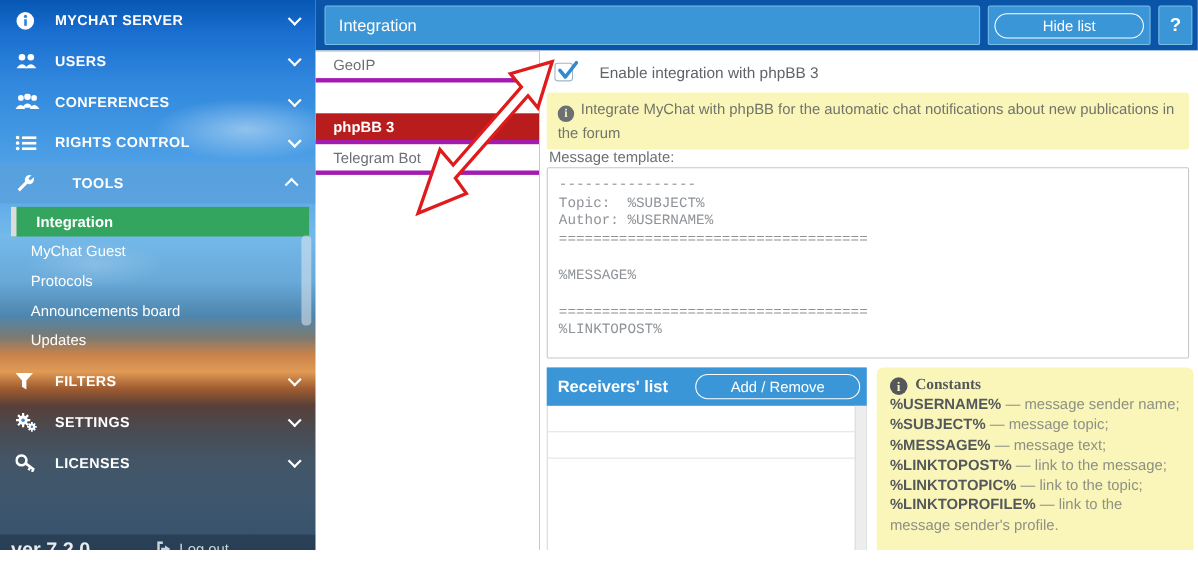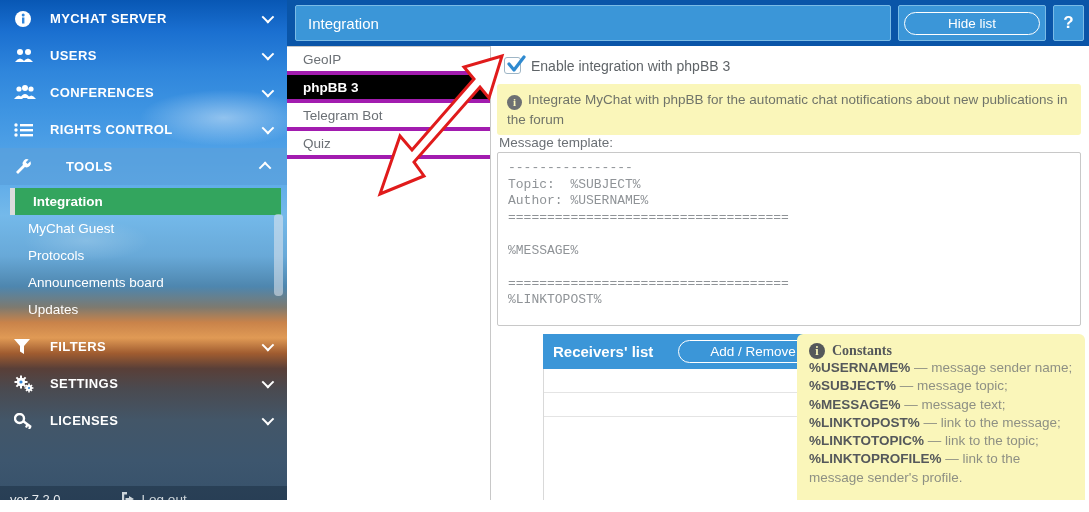--- a/index.html
+++ b/index.html
@@ -30,41 +30,41 @@
   .sub-item { height:27px; display:flex; align-items:center; padding-left:28px; color:#fff; font-size:13.5px; cursor:pointer; }
   .sub-item.selected {
     margin:0 6px 0 10px; padding-left:18px; background:#33a55e;
     border-left:5px solid #dcdcdc; font-weight:bold;
   }
   .side-scrollbar { position:absolute; right:4px; top:214px; width:9px; height:82px; background:rgba(225,232,238,.55); border-radius:4px; }
   .side-footer {
     position:absolute; left:0; right:0; bottom:0; height:26px;
     background:rgba(8,20,35,.30); display:flex; align-items:center; padding:0 10px;
   }
-  .ver { color:#e8ecef; font-size:13px; font-weight:normal; }
+  .ver { color:#e8ecef; font-size:18px; font-weight:bold; }
   .logout { display:flex; align-items:center; gap:6px; margin-left:60px; color:#cdd5da; font-size:13.5px; cursor:pointer; }
 
   
   .top-band { position:absolute; left:287px; top:0; right:0; height:46px; background:#0a55a8; display:flex; gap:7px; padding:5px 5px 5px 8px; }
   .band-panel { background:#3b96d8; border:1px solid #7abbe6; border-radius:2px; display:flex; align-items:center; }
   .title-panel { flex:1; padding-left:12px; }
   .page-title { color:#fff; font-size:15px; }
   .hidelist-panel { width:148px; justify-content:center; }
   .btn-hide { background:transparent; border:1px solid #fff; border-radius:13px; color:#fff; font-size:13.5px; padding:3px 0; width:136px; text-align:center; cursor:pointer; font-family:inherit; }
   .help-panel { width:31px; justify-content:center; }
   .help-q { color:#fff; font-size:17px; font-weight:bold; cursor:pointer; }
 
   
   .list-col { position:absolute; left:287px; top:46px; width:204px; bottom:0; background:#fff; border-top:1px solid #c8c8c8; border-right:1px solid #c8c8c8; }
   .mod-item { height:28px; display:flex; align-items:center; padding-left:16px; border-bottom:4px solid #a21caf; color:#6b7075; font-size:13.5px; cursor:pointer; }
-  .mod-item.selected { background:#000000; color:#fff; font-weight:bold; }
+  .mod-item.selected { background:#b91c1c; color:#fff; font-weight:bold;margin-top:28px; }
 
   
   .work { position:absolute; left:491px; top:46px; right:0; bottom:0; background:#fff; }
-  .chk-row { position:absolute; left:13px; top:11px; display:flex; align-items:center; gap:10px; }
+  .chk-row { position:absolute; left:13px; top:11px; display:flex; align-items:center; gap:24px; }
   .checkbox { position:relative; width:17px; height:17px; background:#fff; border:1px solid #9fb6c6; border-radius:3px; cursor:pointer; }
   .checkbox svg { position:absolute; left:1px; top:-3px; }
   .chk-label { color:#5f6468; font-size:14px; }
 
   .info-box {
     position:absolute; left:6px; right:8px; top:38px; background:#faf6ba; border-radius:3px;
     padding:6px 10px; color:#70746a; font-size:13.5px; line-height:19px;
   }
   .info-ic { display:inline-flex; width:15px; height:15px; border-radius:50%; background:#6d7073; color:#faf6ba;
     align-items:center; justify-content:center; font-size:11px; font-weight:bold; font-family:"Liberation Serif",serif;
@@ -72,21 +72,21 @@
 
   .tmpl-label { position:absolute; left:8px; top:89px; color:#6b7075; font-size:13.5px; }
   .tmpl-box {
     position:absolute; left:6px; right:8px; top:106px; height:174px;
     border:1px solid #c8c8c8; border-radius:2px; padding:7px 10px;
     font-family:"Liberation Mono", monospace; font-size:13px; line-height:16.5px;
     color:#8f9397; white-space:pre; overflow:hidden; cursor:text;
   }
 
   
-  .recv { position:absolute; left:6px; top:288px; width:291px;margin-left:46px; }
+  .recv { position:absolute; left:6px; top:288px; width:291px; }
   .recv-head { height:35px; background:#3b96d8; display:flex; align-items:center; justify-content:space-between; padding:0 6px 0 10px; }
   .recv-title { color:#fff; font-size:15px; font-weight:bold; }
   .btn-addrm { background:transparent; border:1px solid #fff; border-radius:13px; color:#fff; font-size:13.5px; width:150px; padding:3px 0; text-align:center; cursor:pointer; font-family:inherit; }
   .recv-list { position:relative; height:140px; background:#fff; border:1px solid #d9d9d9; border-top:none; }
   .recv-row { height:24px; border-bottom:1px solid #e4e4e4; }
   .recv-track { position:absolute; right:0; top:0; bottom:0; width:10px; background:#ededed; border-left:1px solid #ddd; }
 
   
   .const-box { position:absolute; left:306px; top:288px; width:288px; height:177px; background:#faf6ba; border-radius:6px; padding:9px 12px; overflow:hidden; }
   .const-title-row { display:flex; align-items:center; gap:7px; }
@@ -267,23 +267,20 @@
   <div class="list-col">
     <div class="mod-item">
         <span>GeoIP</span>
       </div>
     <div class="mod-item selected">
         <span>phpBB 3</span>
       </div>
     <div class="mod-item">
         <span>Telegram Bot</span>
       </div>
-    <div class="mod-item">
-        <span>Quiz</span>
-      </div>
   </div>
 
   <div class="work">
 
     <div class="chk-row">
       <span class="checkbox">
         <svg width="20" height="20" viewBox="0 0 20 20">
             <path d="M3 9 L8 15 L18 2" fill="none" stroke="#2f8ad0" stroke-width="3.2" stroke-linecap="round" stroke-linejoin="round"></path>
           </svg>
       </span>

